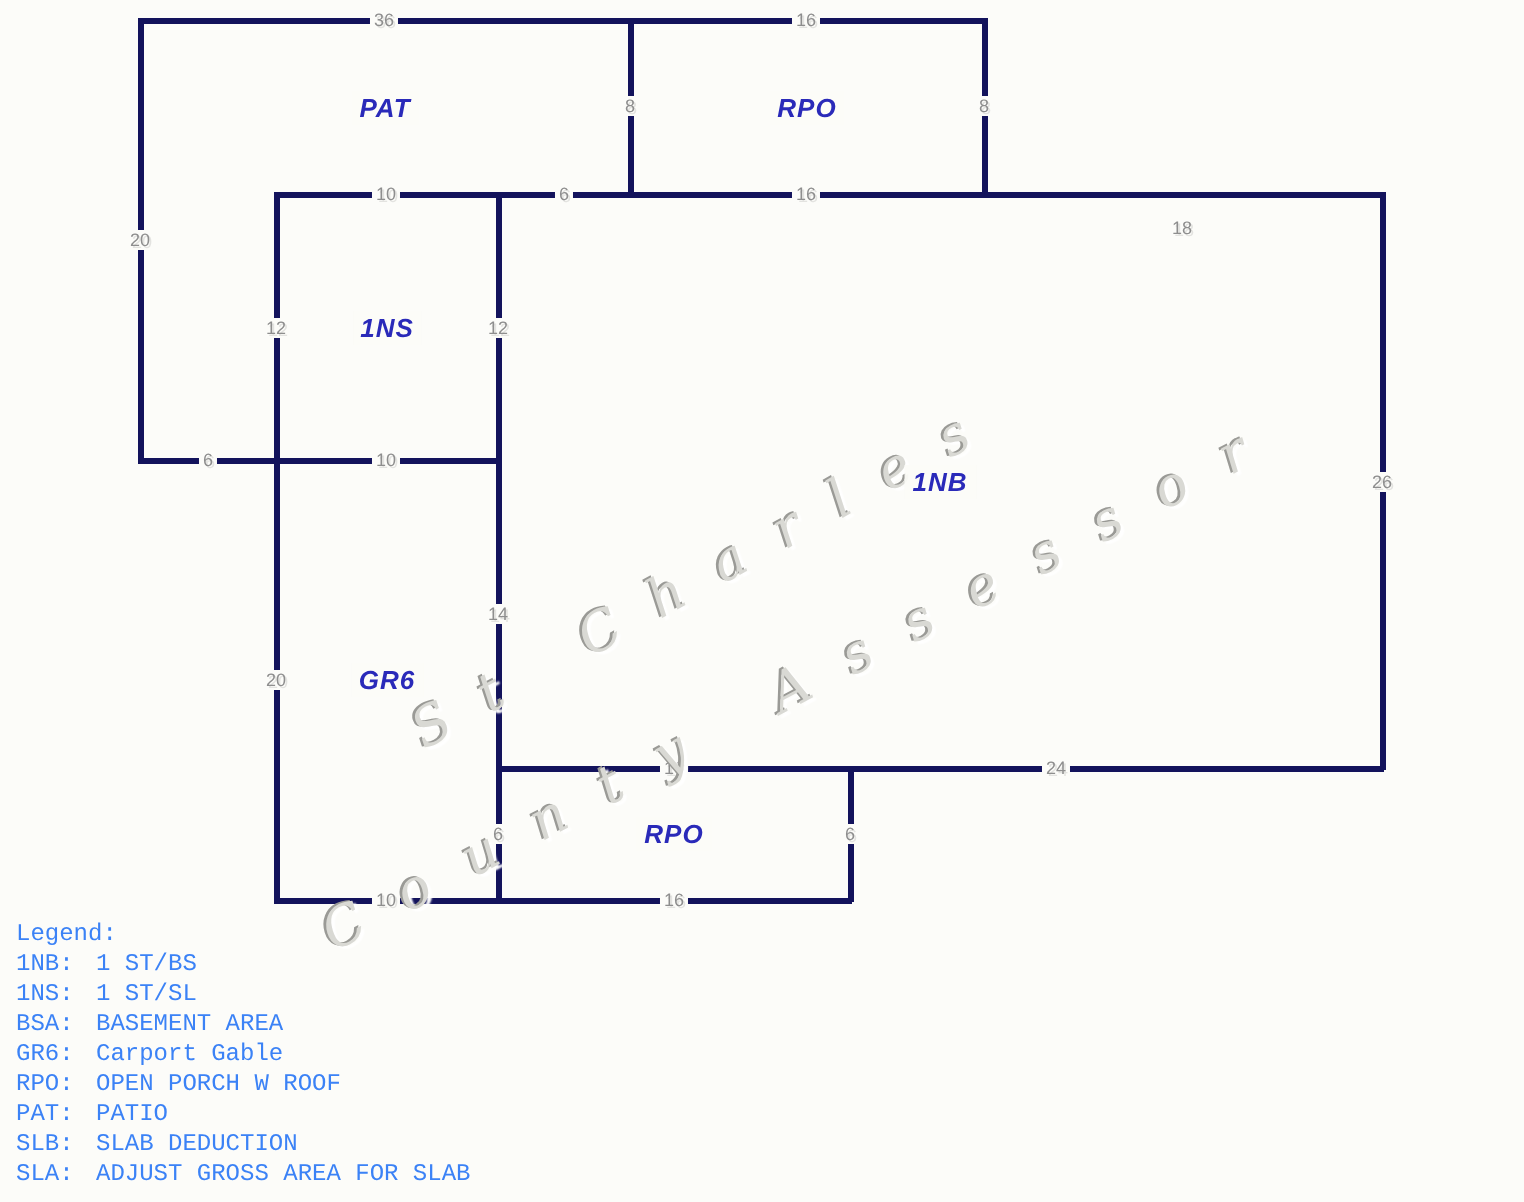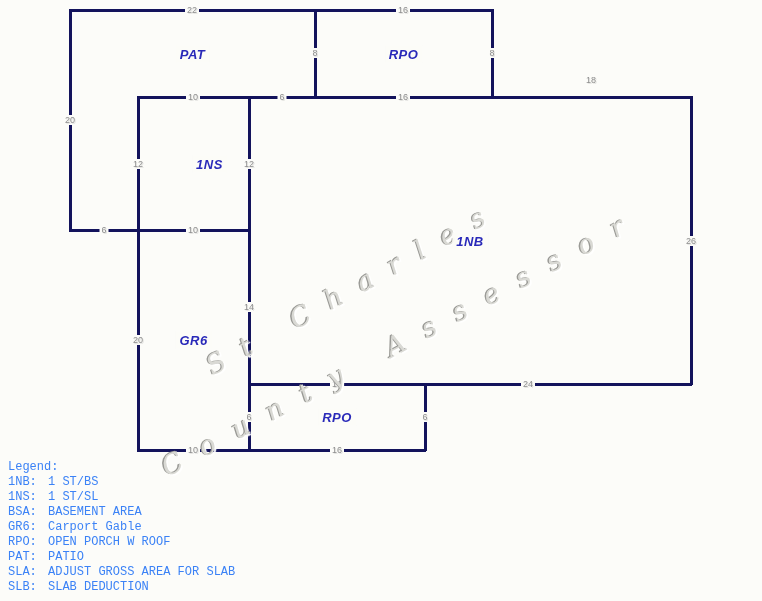--- a/index.html
+++ b/index.html
@@ -56,45 +56,45 @@
     <div class="wall" style="left: 69px; top: 229px; width: 181px; height: 3px;"></div>
     <div class="wall" style="left: 248px; top: 383px; width: 444px; height: 3px;"></div>
     <div class="wall" style="left: 137px; top: 449px; width: 289px; height: 3px;"></div>
     <div class="wall" style="left: 69px; top: 9px; width: 3px; height: 222px;"></div>
     <div class="wall" style="left: 137px; top: 96px; width: 3px; height: 355px;"></div>
     <div class="wall" style="left: 248px; top: 96px; width: 3px; height: 355px;"></div>
     <div class="wall" style="left: 314px; top: 9px; width: 3px; height: 89px;"></div>
     <div class="wall" style="left: 491px; top: 9px; width: 3px; height: 89px;"></div>
     <div class="wall" style="left: 690px; top: 96px; width: 3px; height: 289px;"></div>
     <div class="wall" style="left: 424px; top: 383px; width: 3px; height: 68px;"></div>
-    <div class="dim" style="left: 192px; top: 10px;">22</div>
+    <div class="dim" style="left: 192px; top: 10px;">36</div>
     <div class="dim" style="left: 403px; top: 10px;">16</div>
     <div class="dim" style="left: 315px; top: 53px;">8</div>
     <div class="dim" style="left: 492px; top: 53px;">8</div>
     <div class="dim" style="left: 193px; top: 97px;">10</div>
     <div class="dim" style="left: 282px; top: 97px;">6</div>
     <div class="dim" style="left: 403px; top: 97px;">16</div>
-    <div class="dim" style="left: 591px; top: 80px;">18</div>
+    <div class="dim" style="left: 591px; top: 114px;">18</div>
     <div class="dim" style="left: 70px; top: 120px;">20</div>
     <div class="dim" style="left: 138px; top: 164px;">12</div>
     <div class="dim" style="left: 249px; top: 164px;">12</div>
     <div class="dim" style="left: 104px; top: 230px;">6</div>
     <div class="dim" style="left: 193px; top: 230px;">10</div>
     <div class="dim" style="left: 691px; top: 241px;">26</div>
     <div class="dim" style="left: 249px; top: 307px;">14</div>
     <div class="dim" style="left: 138px; top: 340px;">20</div>
     <div class="dim" style="left: 337px; top: 384px;">16</div>
     <div class="dim" style="left: 528px; top: 384px;">24</div>
     <div class="dim" style="left: 249px; top: 417px;">6</div>
     <div class="dim" style="left: 425px; top: 417px;">6</div>
     <div class="dim" style="left: 193px; top: 450px;">10</div>
     <div class="dim" style="left: 337px; top: 450px;">16</div>
     <div class="area-label" style="left: 192.5px; top: 53.5px;">PAT</div>
     <div class="area-label" style="left: 403.5px; top: 53.5px;">RPO</div>
-    <div class="area-label" style="left: 193.5px; top: 163.5px; margin-left: 16px;">1NS</div>
+    <div class="area-label" style="left: 193.5px; top: 163.5px;">1NS</div>
     <div class="area-label" style="left: 470px; top: 240.5px;">1NB</div>
     <div class="area-label" style="left: 193.5px; top: 340px;">GR6</div>
     <div class="area-label" style="left: 337px; top: 417px;">RPO</div>
   </div>
 
 <div class="legend">
   <div class="legend-title">Legend:</div>
   <div id="legend-entries">
       <div class="legend-row">
         <span class="legend-code">1NB:</span>
@@ -114,21 +114,21 @@
       </div>
       <div class="legend-row">
         <span class="legend-code">RPO:</span>
         <span class="legend-desc">OPEN PORCH W ROOF</span>
       </div>
       <div class="legend-row">
         <span class="legend-code">PAT:</span>
         <span class="legend-desc">PATIO</span>
       </div>
       <div class="legend-row">
+        <span class="legend-code">SLB:</span>
+        <span class="legend-desc">SLAB DEDUCTION</span>
+      </div>
+      <div class="legend-row">
         <span class="legend-code">SLA:</span>
         <span class="legend-desc">ADJUST GROSS AREA FOR SLAB</span>
-      </div>
-      <div class="legend-row">
-        <span class="legend-code">SLB:</span>
-        <span class="legend-desc">SLAB DEDUCTION</span>
       </div>
     </div>
 </div>
 
 </body></html>

